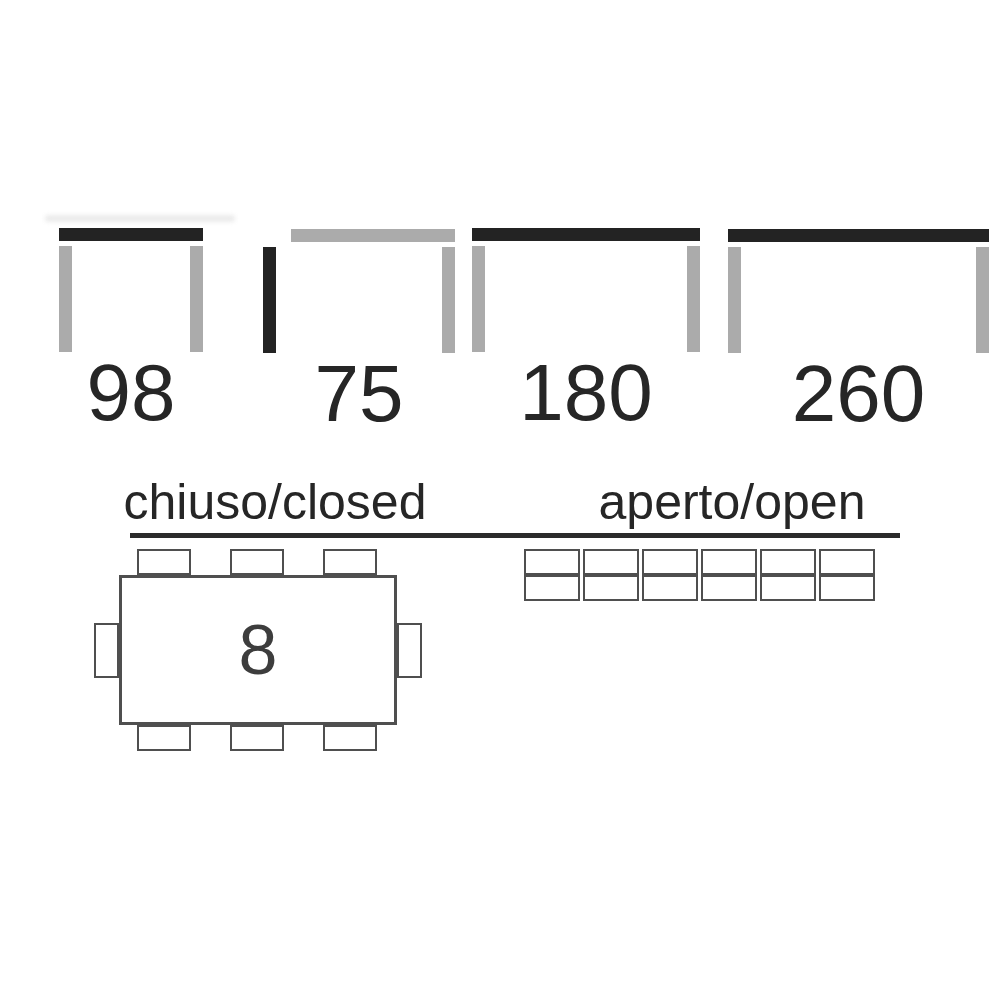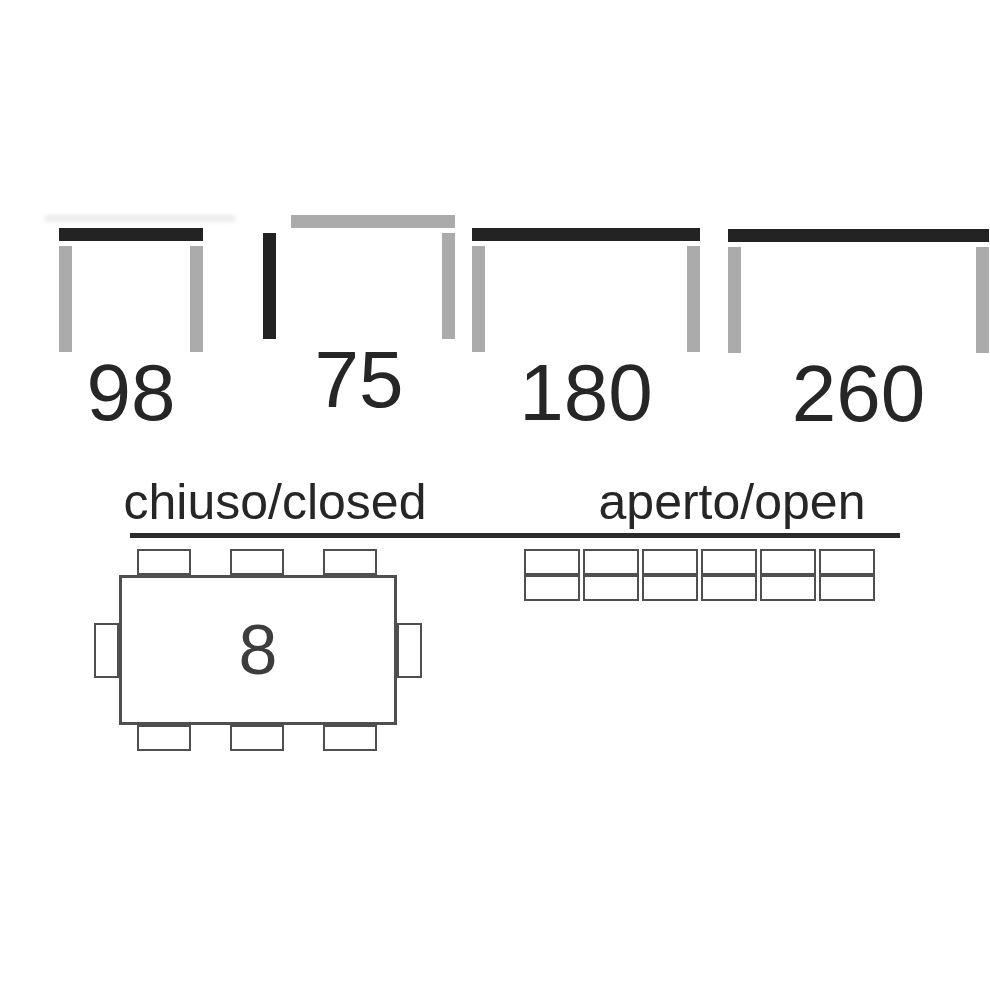--- a/index.html
+++ b/index.html
@@ -7,21 +7,21 @@
     position:relative;
     width:990px;height:990px;
     background:#ffffff;
     font-family:"Liberation Sans","DejaVu Sans",sans-serif;
     overflow:hidden;
   }
 
   
   .elev{position:absolute;}
   #elev0{left:43px;  top:228px; width:144px;margin-left:16px;}
-  #elev1{left:263px; top:215px; width:164px;padding-left:28px;}
+  #elev1{left:263px; top:229px; width:164px;padding-left:28px;}
   #elev2{left:472px; top:228px; width:228px;}
   #elev3{left:728px; top:229px; width:261px;}
 
   .bar{width:100%;height:13px;}
   .leg{position:absolute;top:18px;width:13px;height:106px;}
   .leg-l{left:0;}
   .leg-r{right:0;}
   .c-hi{background:var(--hi);}
   .c-mu{background:var(--mu);}
 

